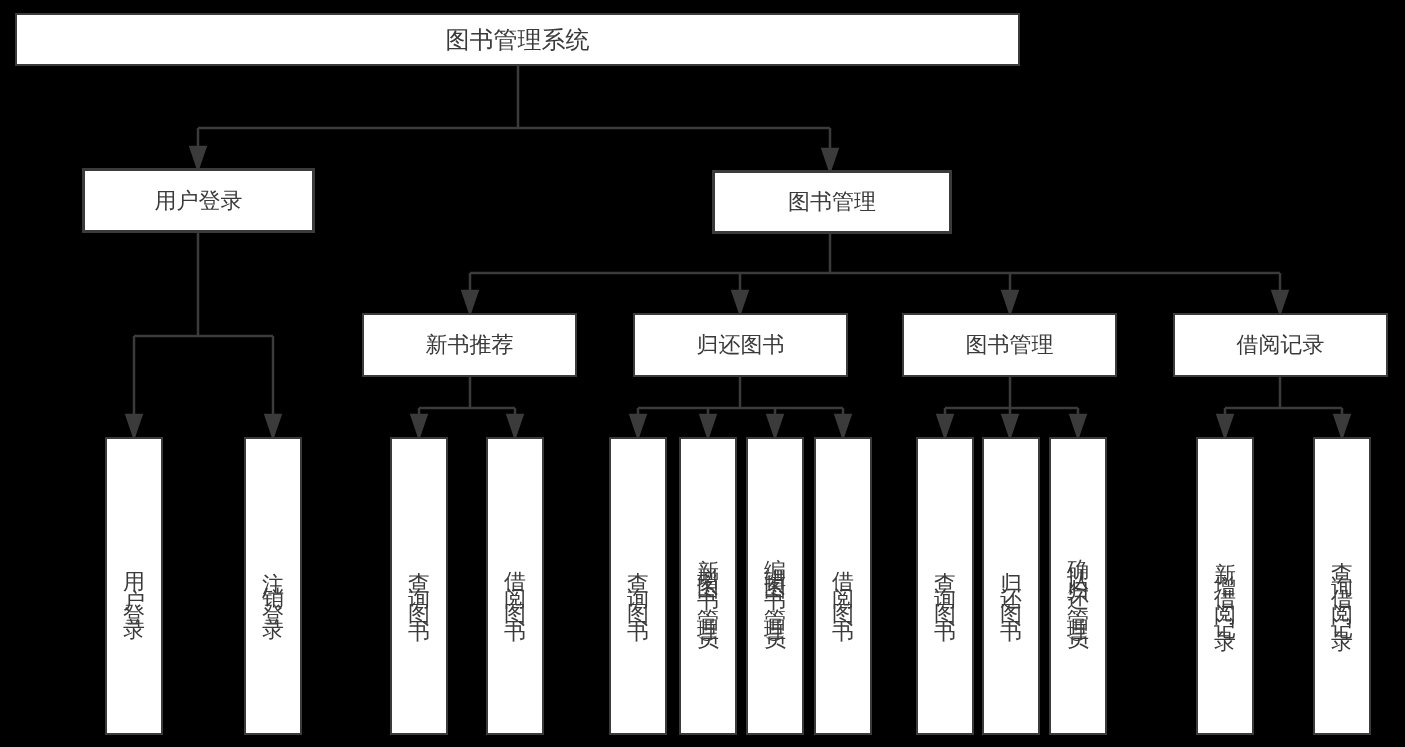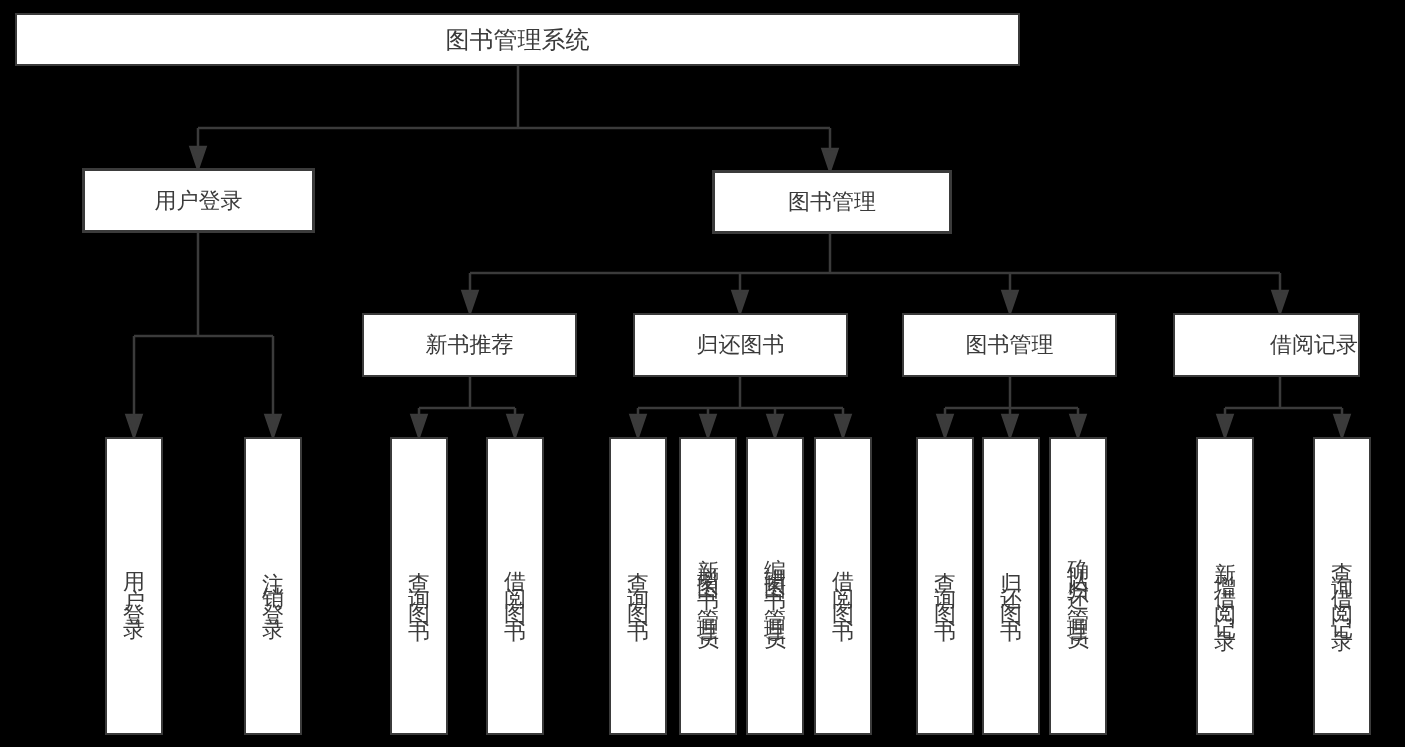--- a/index.html
+++ b/index.html
@@ -152,21 +152,21 @@
 
   <div class="node lv2" style="left:712px; top:170px; width:240px; height:64px;">
     <span>图书管理</span>
   </div>
   <div class="node lv3" style="left:633px; top:313px; width:215px; height:64px;">
     <span>归还图书</span>
   </div>
   <div class="node lv3" style="left:902px; top:313px; width:215px; height:64px;">
     <span>图书管理</span>
   </div>
-  <div class="node lv3" style="left:1173px; top:313px; width:187px; height:64px;justify-content:flex-end;">
+  <div class="node lv3" style="left:1173px; top:313px; width:215px; height:64px;">
     <span>借阅记录</span>
   </div>
 
   <div class="node leaf" style="left:105px; top:437px; width:58px; height:298px;">
     <span class="vtext">用户登录</span>
   </div>
   <div class="node leaf" style="left:244px; top:437px; width:58px; height:298px;">
     <span class="vtext">注销登录</span>
   </div>
 

